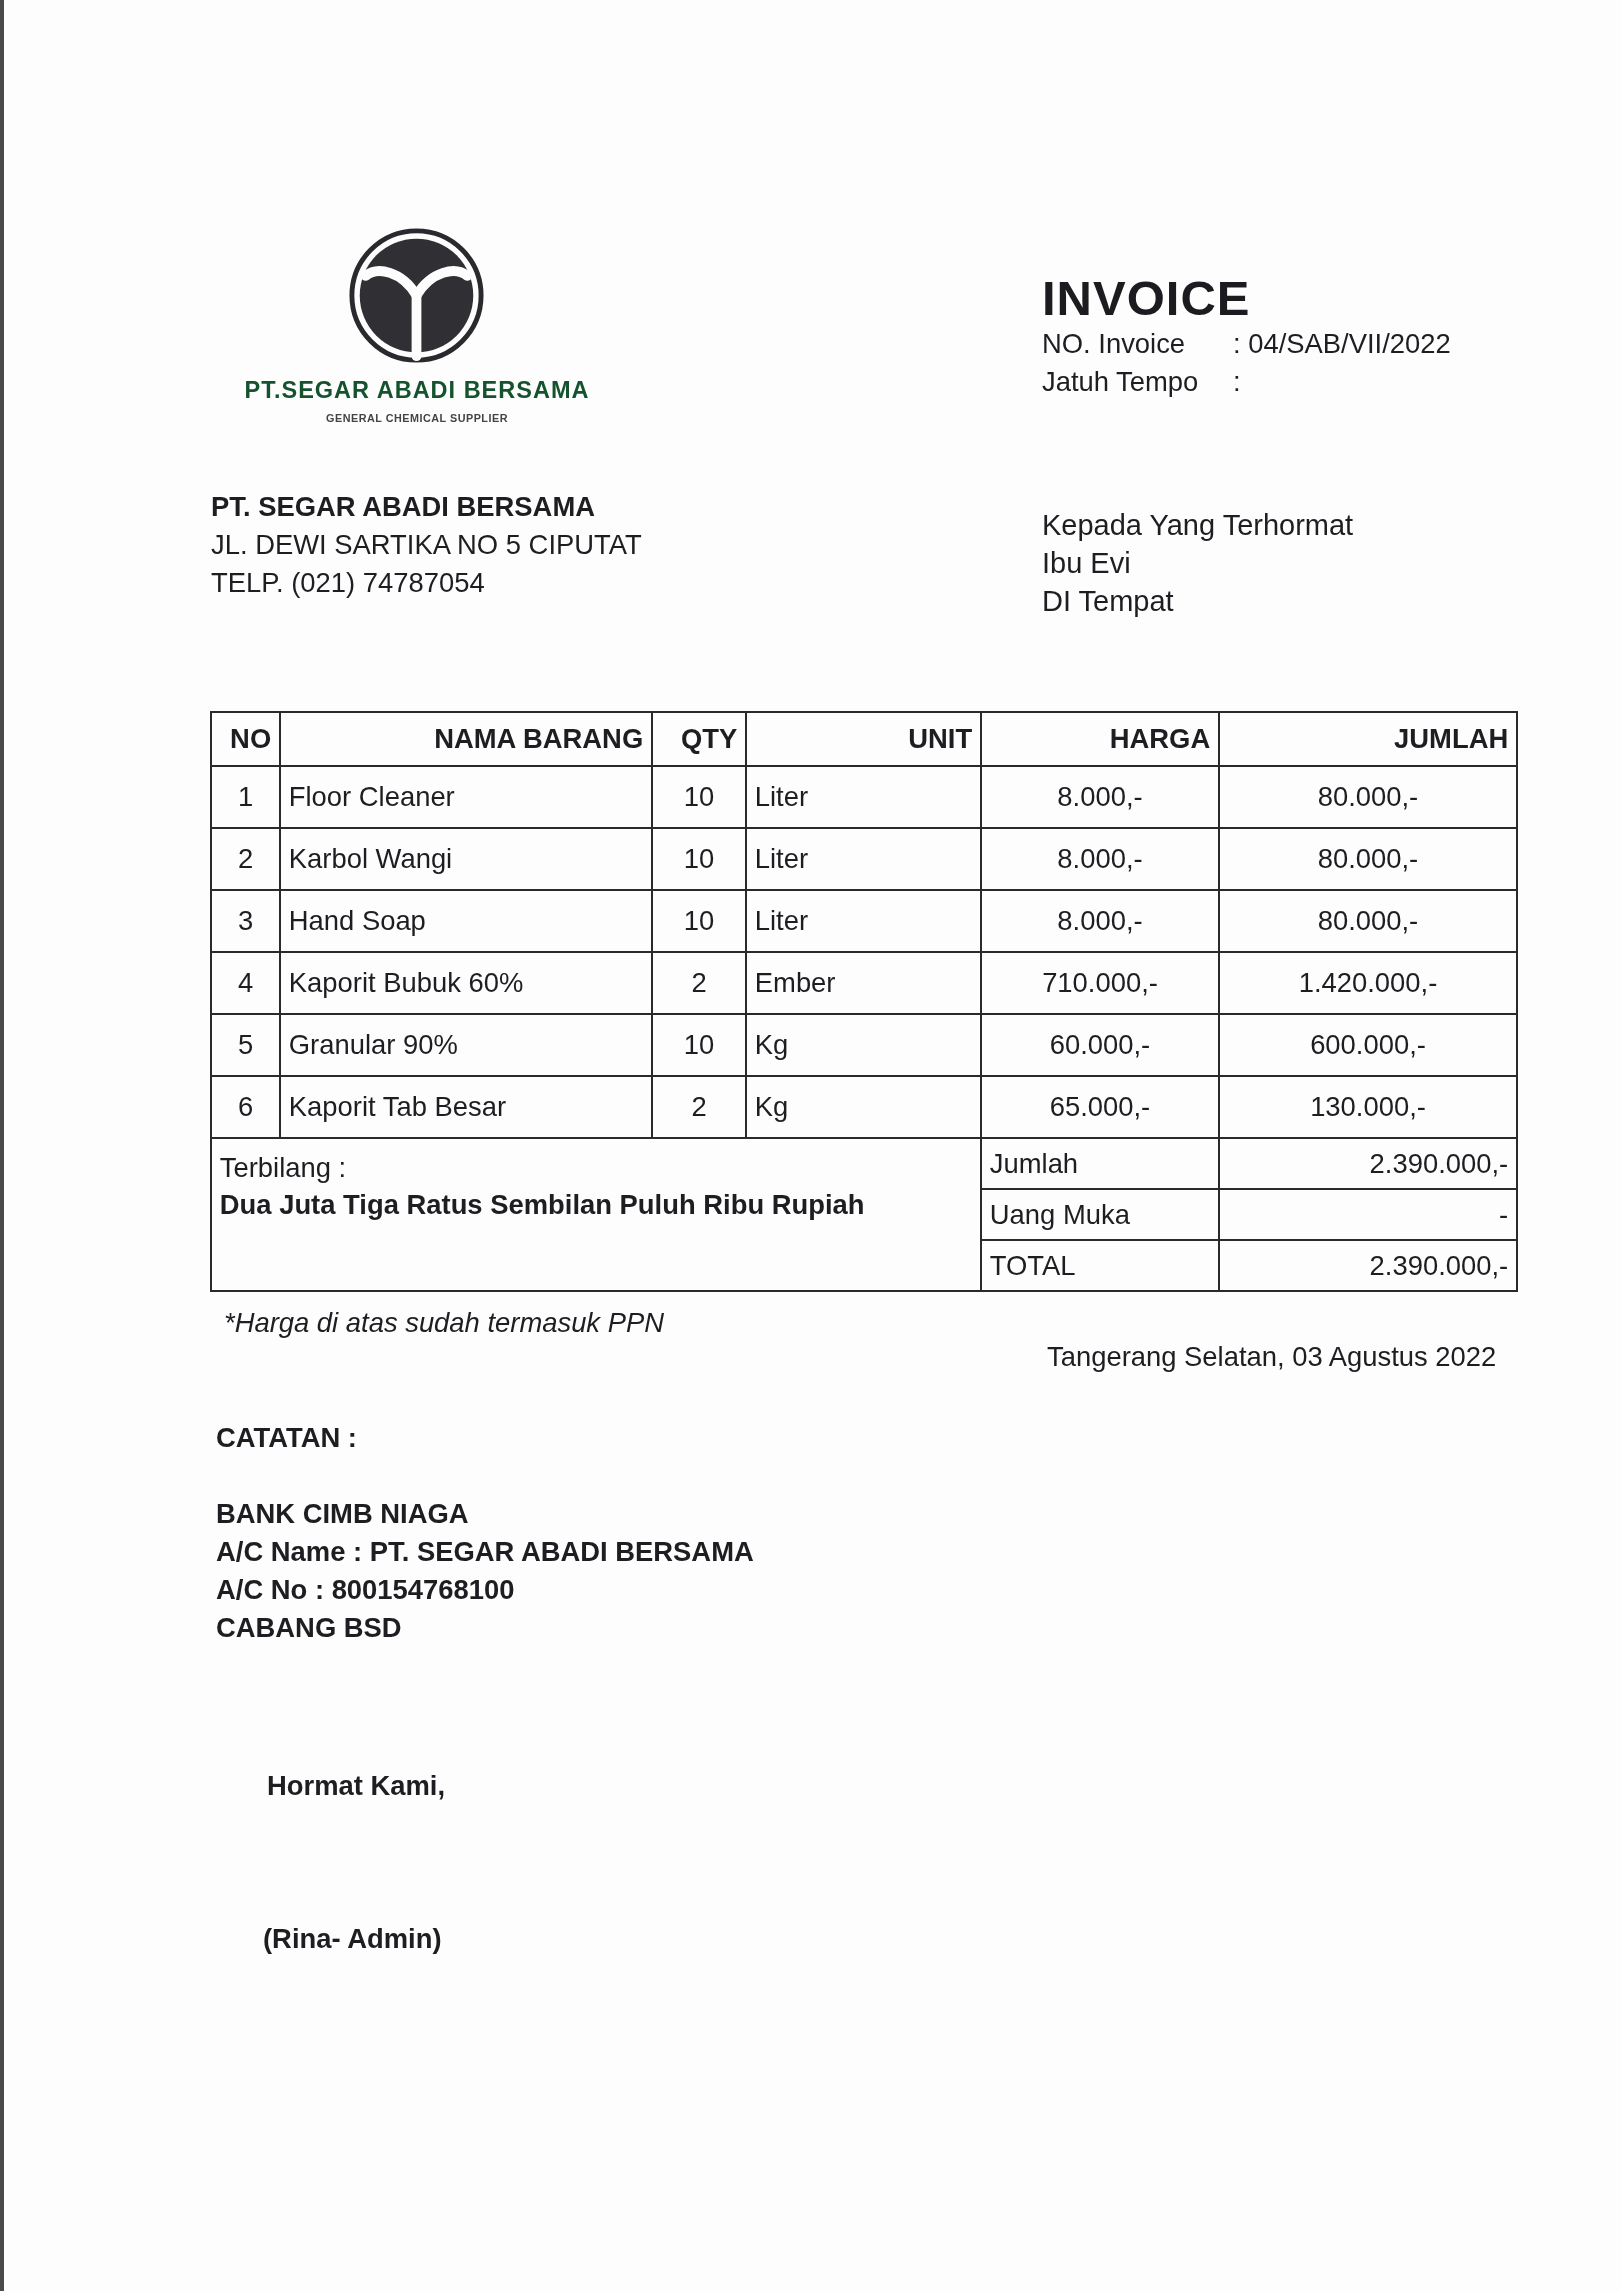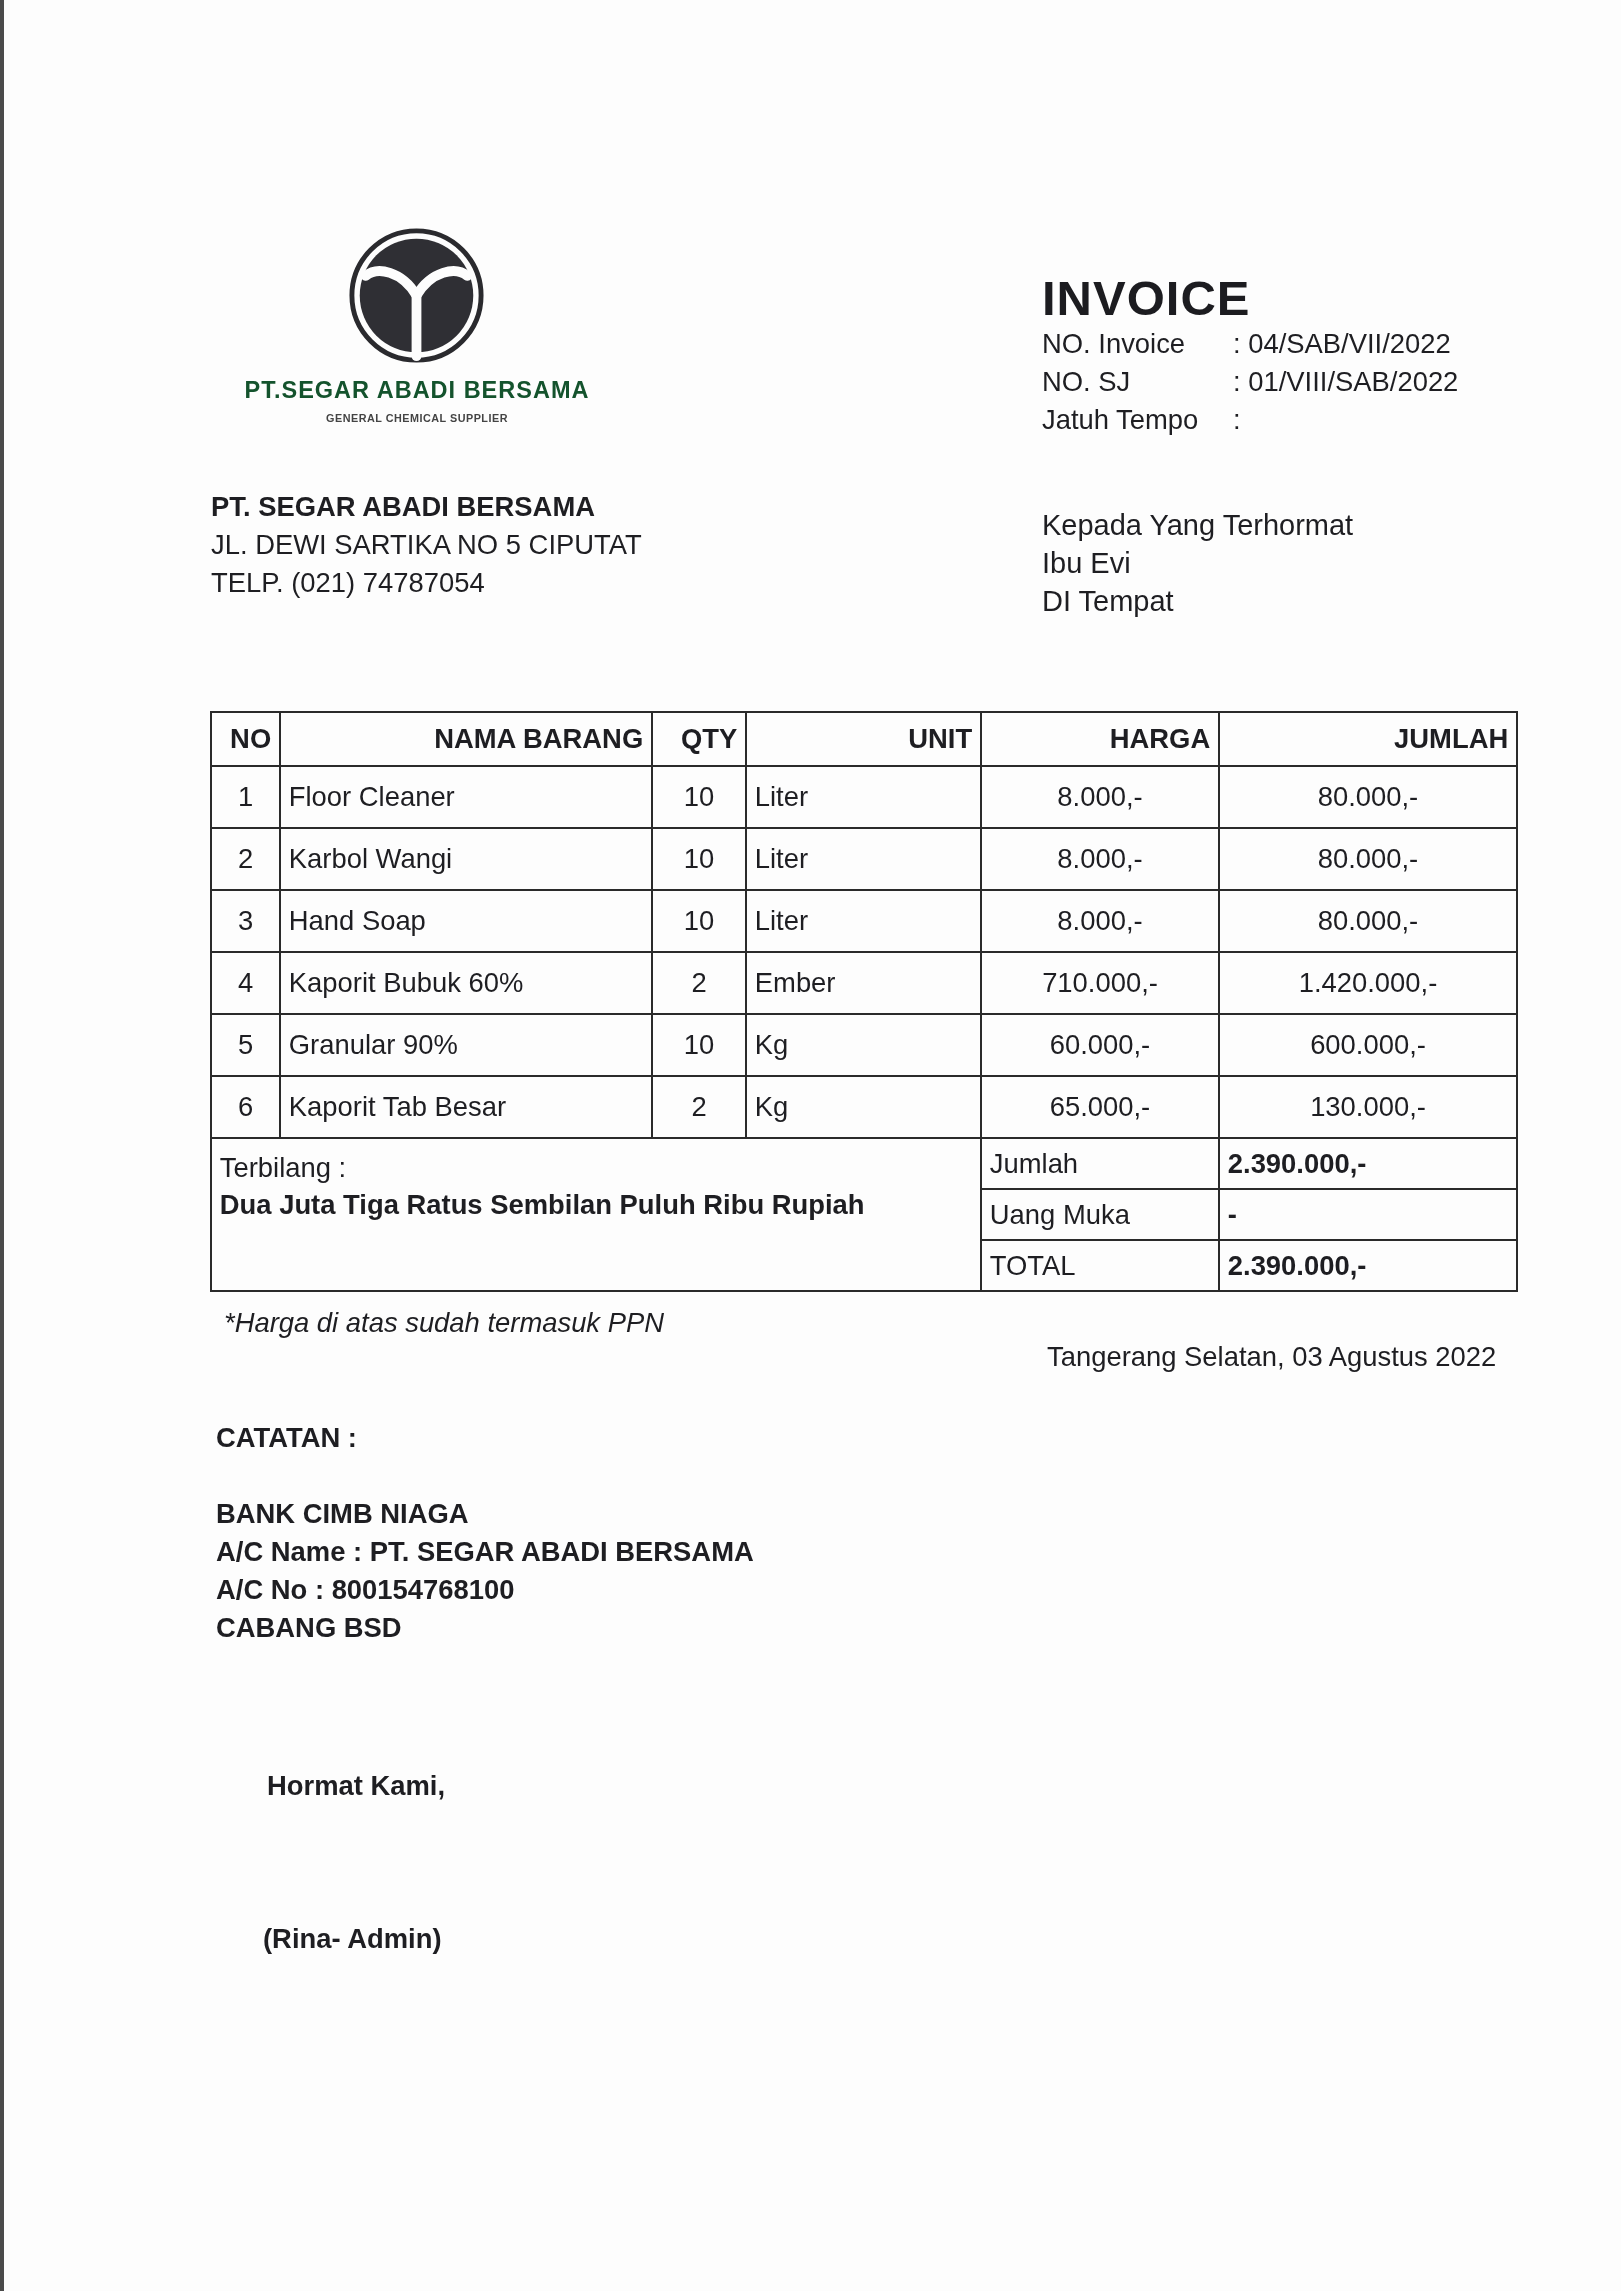--- a/index.html
+++ b/index.html
@@ -28,21 +28,21 @@
 
   .recipient { left: 1042px; top: 482px; font-size: 29px; line-height: 38px; margin-top: 24px; }
 
   
   .inv-table { position: absolute; left: 210px; top: 711px; width: 1307px; border-collapse: collapse; font-size: 27.4px; table-layout: fixed; }
   .inv-table th, .inv-table td { border: 2.5px solid #2a2a2a; padding: 0 7.8px; height: 60px; }
   .inv-table th { height: 52px; font-weight: bold; font-size: 27.4px; text-align: right; }
   .c { text-align: center; }
   .l { text-align: left; }
   .sum-label { text-align: left; height: 49px !important; }
-  .sum-val { text-align: left; height: 49px !important; font-weight: bold; }
+  .sum-val { text-align: right; height: 49px !important; }
   .terbilang-cell { vertical-align: top; padding-top: 9.8px !important; line-height: 37px; }
   .terbilang-words { font-weight: bold; }
 
   .note { left: 216px; top: 1307px; font-size: 27.4px; font-style: italic; margin-left: 8px; }
   .date { left: 1047px; top: 1341px; font-size: 27.4px; }
 
   .payment { left: 216px; top: 1419px; font-size: 27.4px; font-weight: bold; line-height: 38px; }
   .closing { left: 267px; top: 1770px; font-size: 27.4px; font-weight: bold; }
   .signer { left: 263px; top: 1923px; font-size: 27.4px; font-weight: bold; }
 </style>
@@ -60,24 +60,20 @@
 </svg>
 <div class="abs brand-name">PT.SEGAR ABADI BERSAMA</div>
 <div class="abs brand-tag">GENERAL CHEMICAL SUPPLIER</div>
 
 <div class="abs title">INVOICE</div>
 
 <div class="abs meta">
   <div class="meta-row">
     <span class="meta-label">NO. Invoice</span>
     <span>: 04/SAB/VII/2022</span>
-  </div>
-  <div class="meta-row">
-    <span class="meta-label">NO. SJ</span>
-    <span>: 01/VIII/SAB/2022</span>
   </div>
   <div class="meta-row">
     <span class="meta-label">Jatuh Tempo</span>
     <span>:</span>
   </div>
 </div>
 
 <div class="abs company">
   <div class="bold">PT. SEGAR ABADI BERSAMA</div>
   <div>JL. DEWI SARTIKA NO 5 CIPUTAT</div>

